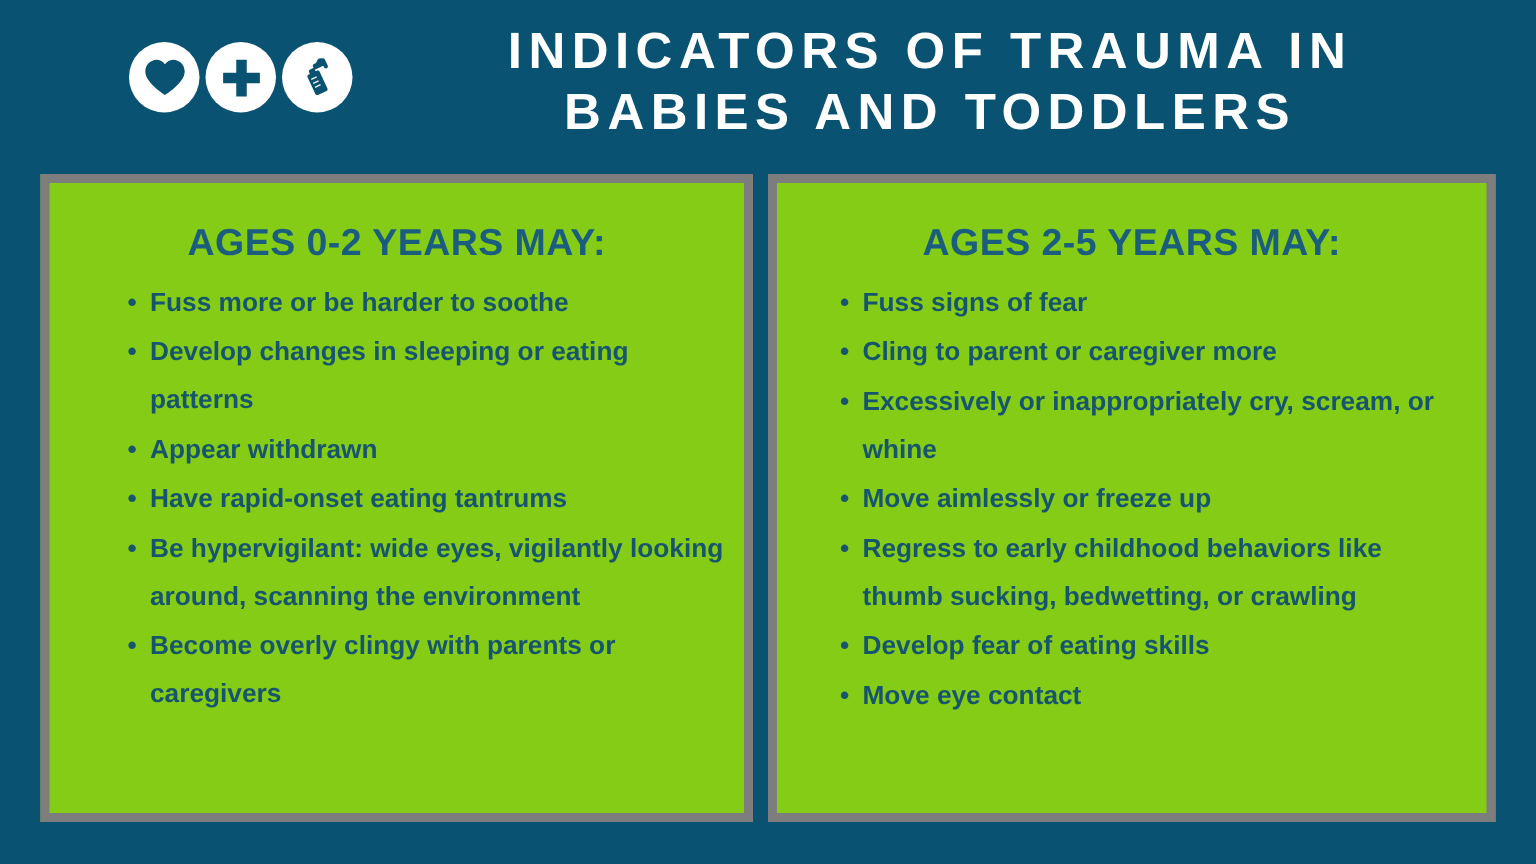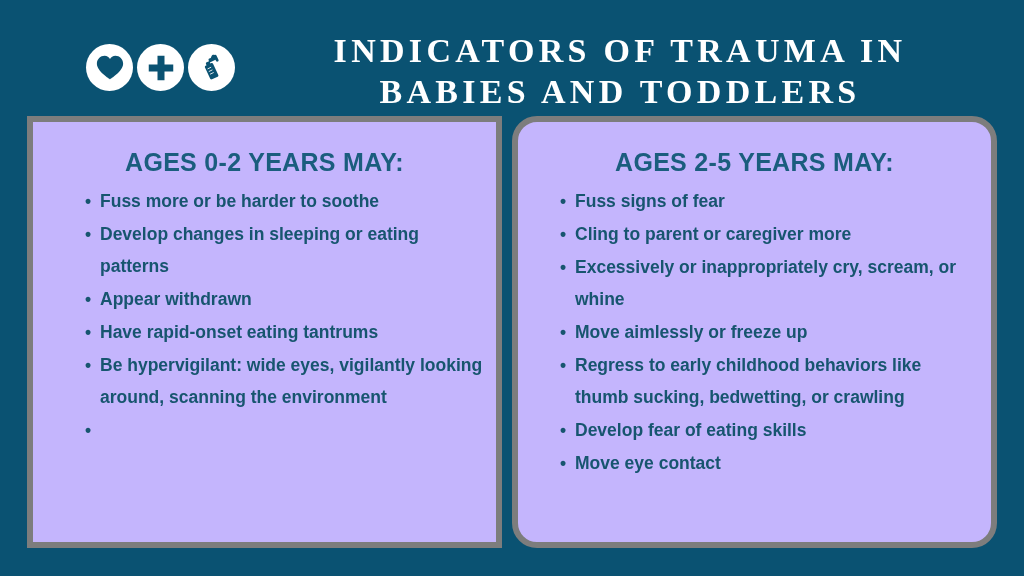--- a/index.html
+++ b/index.html
@@ -12,26 +12,25 @@
     background: #0a5272;
     font-family: "Liberation Sans", sans-serif;
     overflow: hidden;
     position: relative;
   }
 
   
   .header {
     position: absolute;
     left: 0;
-    top: 16px;
+    top: 0;
     width: 872px;
     height: 112px;
     display: flex;
     align-items: flex-start;
-    font-family: Liberation Serif, serif;
   }
   .icon-row {
     position: absolute;
     left: 86px;
     top: 28px;
     display: flex;
     gap: 4px;
   }
   .icon-circle {
     width: 47px;
@@ -64,26 +63,26 @@
     position: absolute;
     left: 0;
     top: 116px;
     width: 1024px;
     height: 434px;
   }
   .card {
     position: absolute;
     top: 0;
     height: 432px;
-    background: #c4b5fd;
+    background: #84cc16;
     border: 6px solid #7d7d7d;
     box-sizing: border-box;
   }
   .card-left  { left: 27px;  width: 475px; }
-  .card-right { left: 512px; width: 485px; border-radius: 25px; }
+  .card-right { left: 512px; width: 485px; }
 
   .card-heading {
     color: #1b5d7e;
     font-size: 25px;
     font-weight: bold;
     text-align: center;
     letter-spacing: 0.3px;
     margin: 26px 0 8px 0;
     text-transform: uppercase;
   }
@@ -172,20 +171,21 @@
       <li class="bullet-item">
         <span class="dot">•</span>
         <span>Have rapid-onset eating tantrums</span>
       </li>
       <li class="bullet-item">
         <span class="dot">•</span>
         <span>Be hypervigilant: wide eyes, vigilantly looking around, scanning the environment</span>
       </li>
       <li class="bullet-item">
         <span class="dot">•</span>
+        <span>Become overly clingy with parents or caregivers</span>
       </li>
     </ul>
   </div>
 
   <div class="card card-right">
     <div class="card-heading">Ages 2-5 Years May:</div>
     <ul class="bullet-list">
       <li class="bullet-item">
         <span class="dot">•</span>
         <span>Fuss signs of fear</span>

